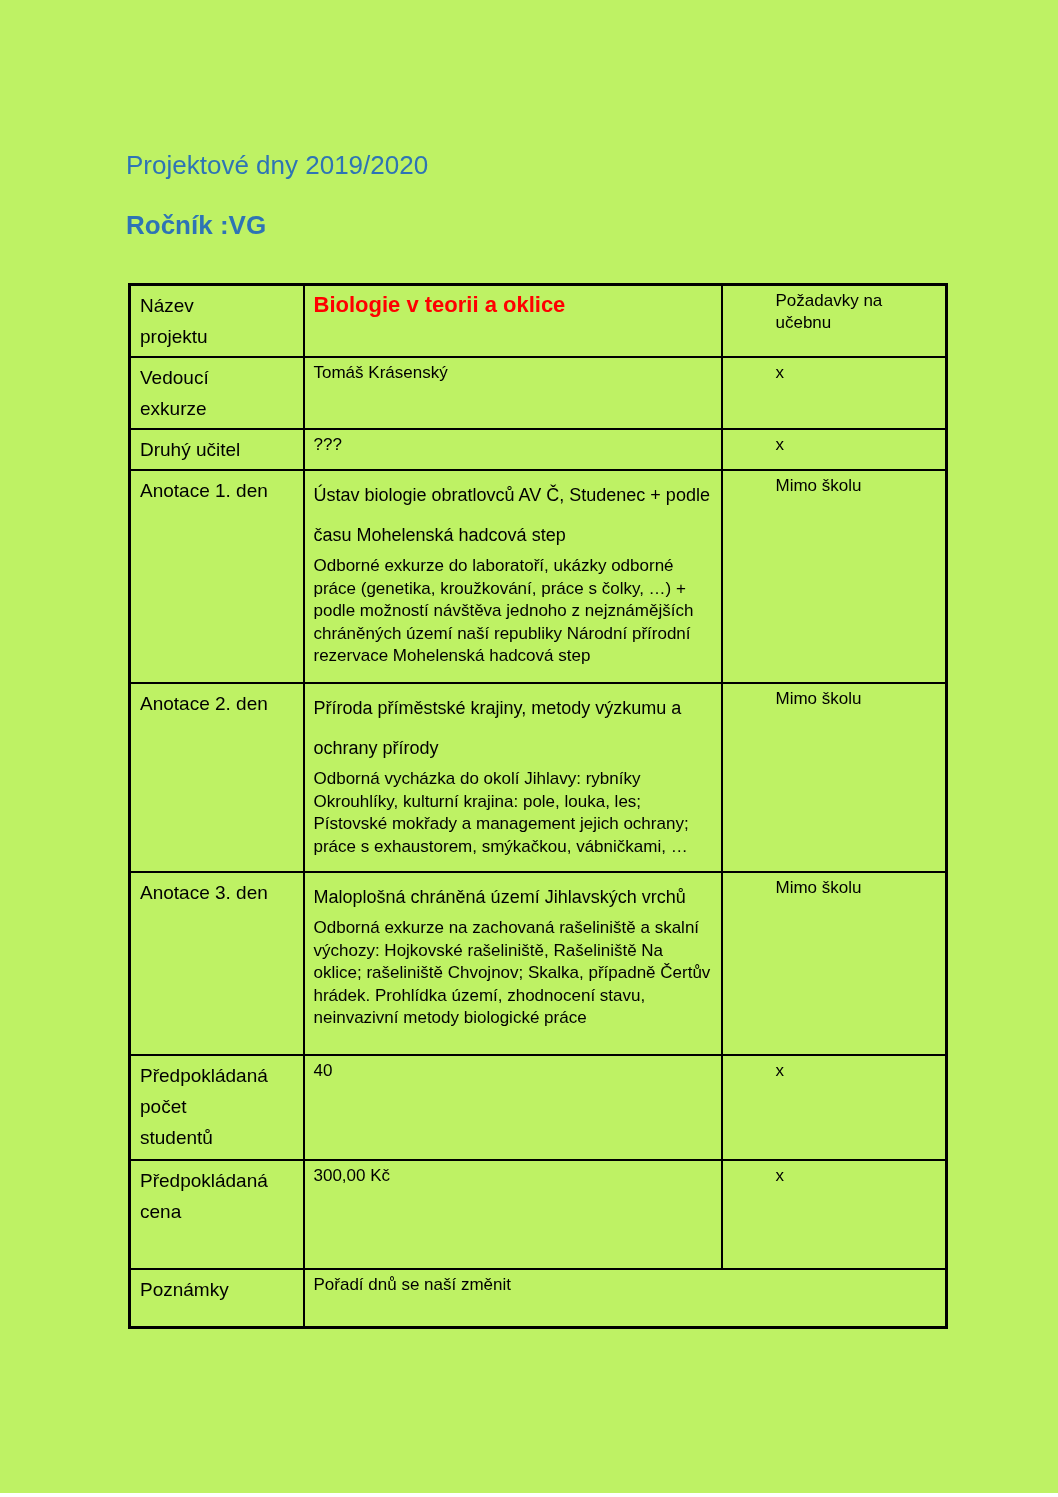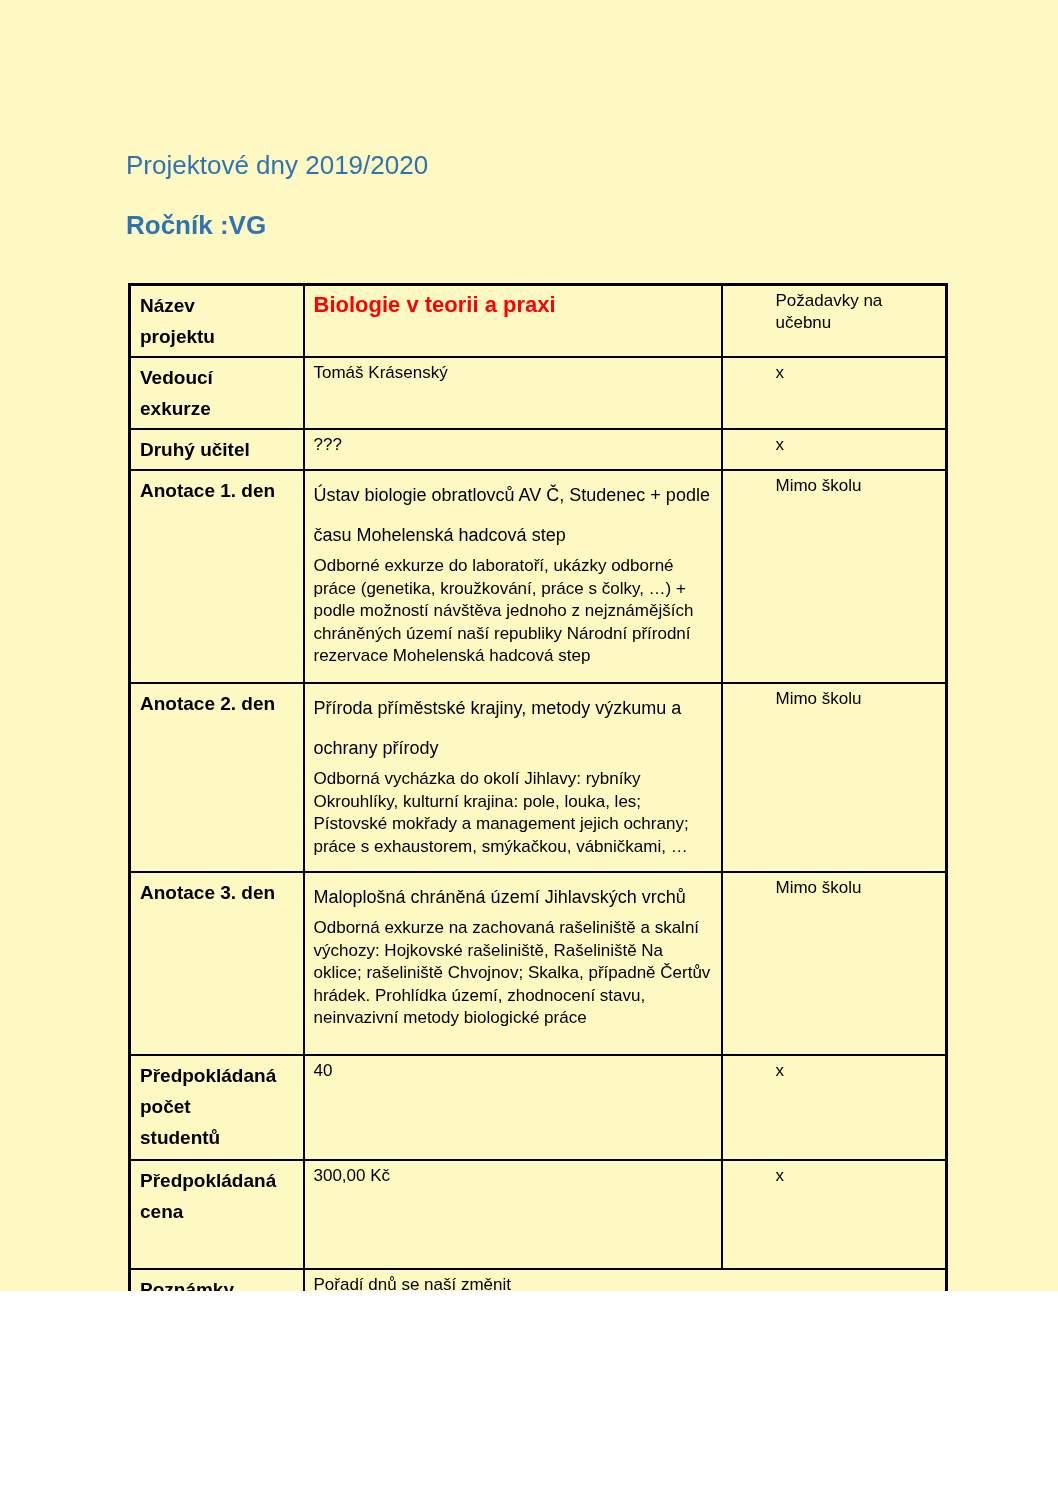--- a/index.html
+++ b/index.html
@@ -5,22 +5,22 @@
   * { box-sizing: border-box; }
   html, body {
     margin: 0; padding: 0;
     background: #ffffff;
     font-family: "Liberation Sans", sans-serif;
     color: #000000;
   }
   .page {
     position: relative;
     width: 1058px;
-    height: 1291px;
-    background: #fef9c3;
+    height: 1493px;
+    background: #bef264;
     overflow: hidden;
   }
   .page-title {
     position: absolute;
     left: 126px; top: 150px;
     font-size: 26px;
     font-weight: 400;
     color: #2E74B5;
     white-space: nowrap;
   }
@@ -40,21 +40,21 @@
     table-layout: fixed;
     border: 3px solid #000;
   }
   table.project-table td {
     border: 2px solid #000;
     vertical-align: top;
     padding: 4px 10px 4px 9px;
     overflow: hidden;
   }
   .cell-label {
-    font-weight: bold;
+    font-weight: normal;
     font-size: 19px;
     line-height: 31px;
     white-space: pre-line;
   }
   .project-title {
     color: #FF0000;
     font-weight: bold;
     font-size: 22px;
     line-height: 30px;
   }
@@ -97,21 +97,21 @@
       <col style="width:418px">
       <col style="width:225px">
     </colgroup>
     <tbody>
       <tr class="r1">
         <td>
             <div class="cell-label">Název
 projektu</div>
           </td>
         <td>
-            <div class="project-title">Biologie v teorii a praxi</div>
+            <div class="project-title">Biologie v teorii a oklice</div>
           </td>
         <td>
             <div class="cell-note">Požadavky na učebnu</div>
           </td>
       </tr>
       <tr class="r2">
         <td>
             <div class="cell-label">Vedoucí
 exkurze</div>
           </td>

